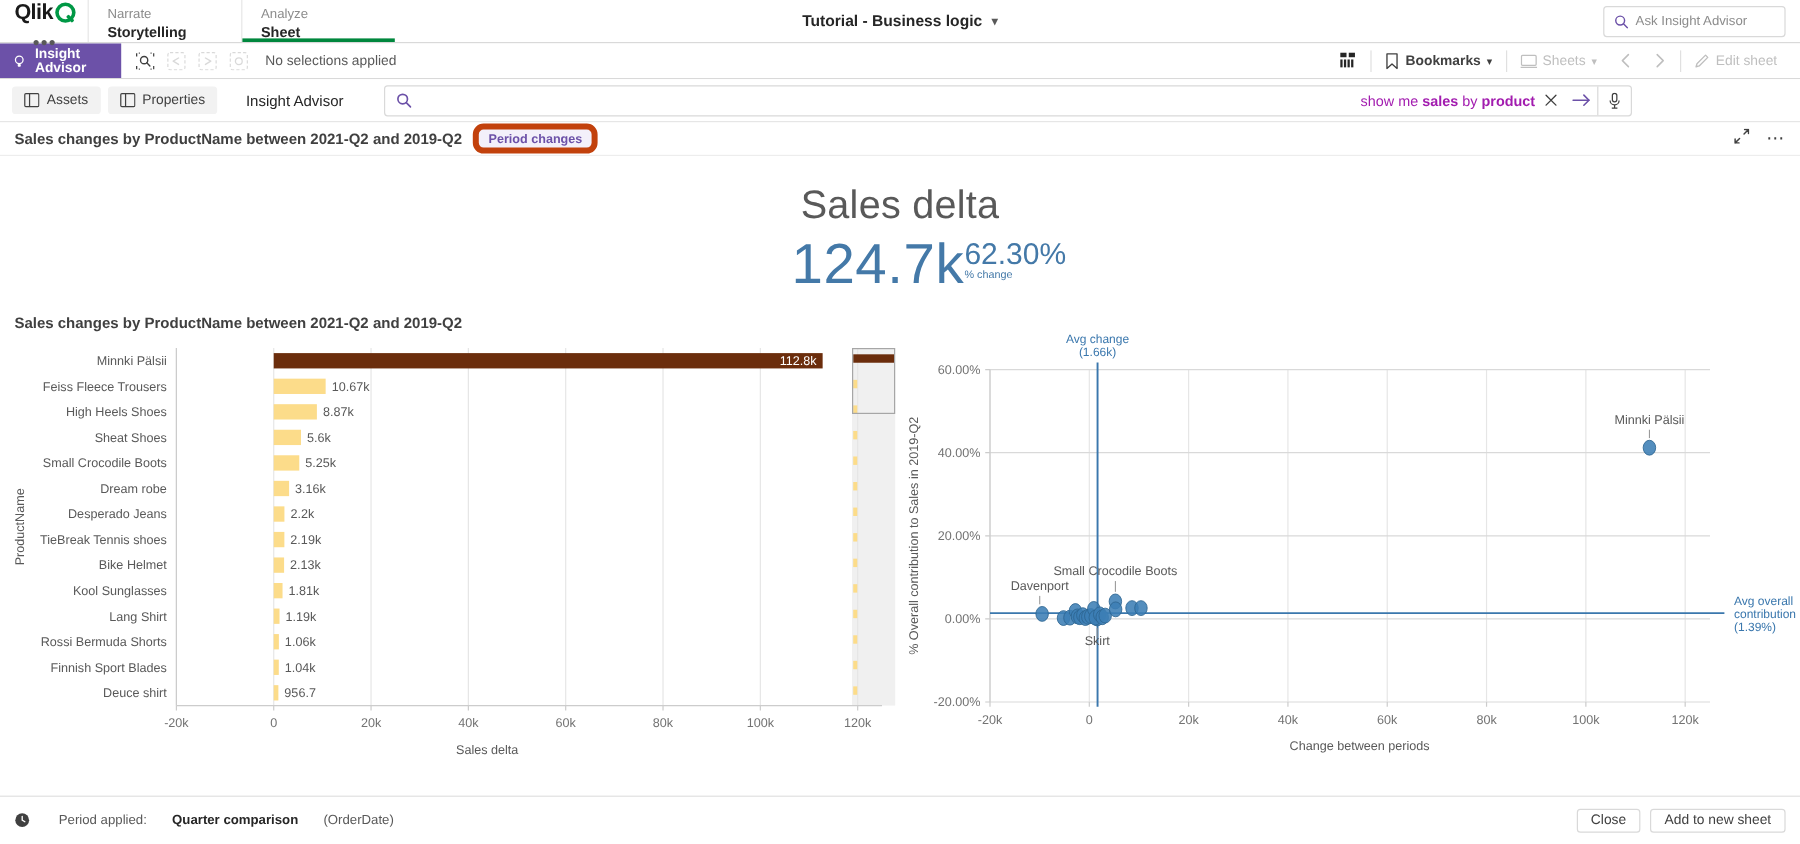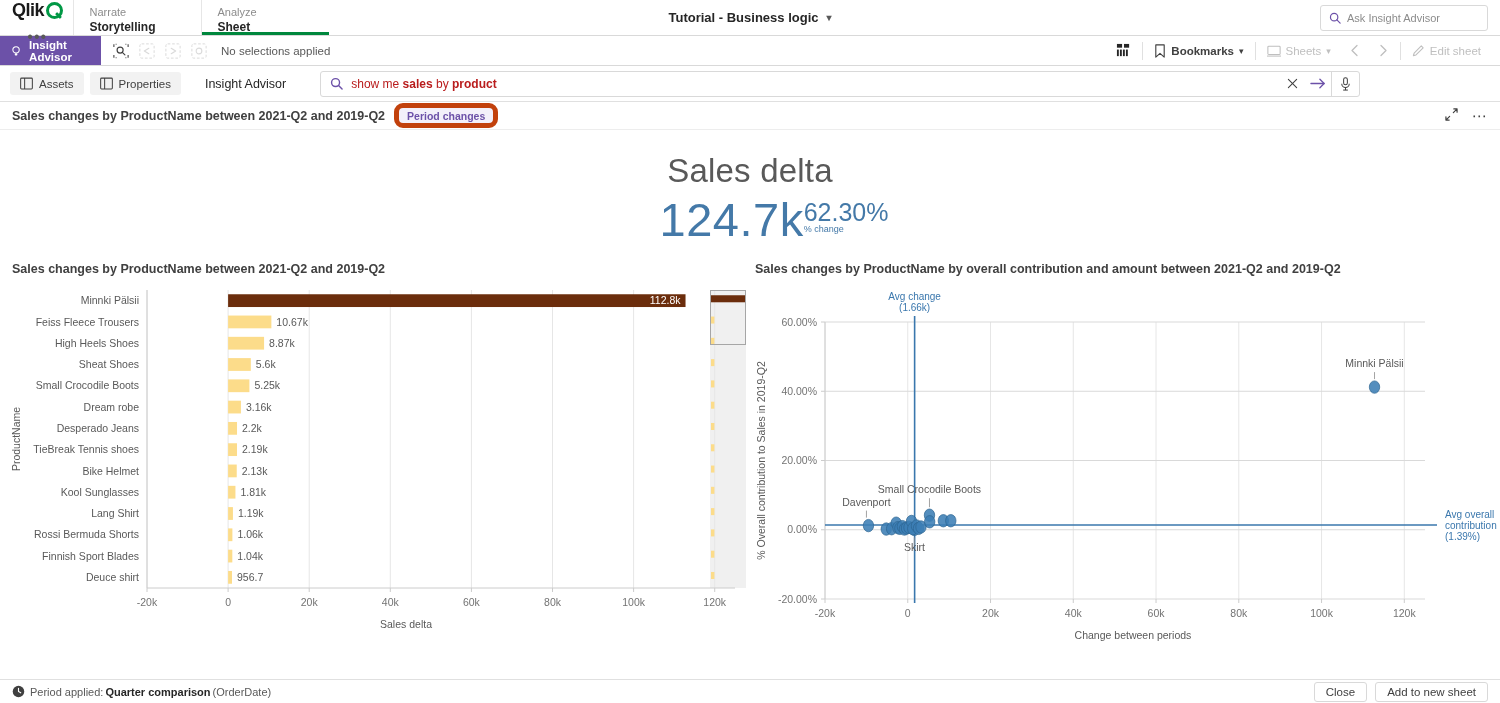--- a/index.html
+++ b/index.html
@@ -58,21 +58,21 @@
   .prepare-group .nav-sec { border-left:none; }
   .nav-title {
     position:absolute; left:0; right:0; top:0; bottom:0;
     display:flex; align-items:center; justify-content:center;
     font-size: 13px; font-weight: 700; color: #262626; gap:8px;
     pointer-events:none;
   }
   .nav-title span.chev { font-size: 10px; color:#595959; }
   .ask-box {
     position:absolute; right: 12px; top: 5px;
-    width: 168px; height: 26px;
+    width: 152px; height: 26px;
     border: 1px solid #d9d9d9; border-radius: 3px;
     display:flex; align-items:center; gap:6px; padding: 0 8px;
     font-size: 11px; color:#8c8c8c; background:#fff; cursor:text;
   }
 
   
   .selbar {
     height: 30px; width:1500px; display:flex; align-items:stretch;
     border-bottom:1px solid #d9d9d9; background:#fff;
   }
@@ -104,21 +104,21 @@
     display:flex;align-items:center;gap:6px;
     background:#f2f2f2;border-radius:3px;padding:5px 10px;font-size:11.5px;color:#404040;cursor:pointer;
   }
   .ia-label { font-size:12.5px; color:#262626; margin-left:18px; font-weight:400;}
   .searchwrap {
     margin-left:28px; flex:1; max-width:1040px;
     height:26px; border:1px solid #d9d9d9; border-radius:3px;
     display:flex;align-items:center; background:#fff;
   }
   .searchwrap .sicon { padding:0 8px 0 9px; display:flex; }
-  .searchtext { flex:1; font-size:12px; color:#b91c1c; }
+  .searchtext { flex:1; font-size:12px; color:#a21caf;text-align:right; }
   .searchtext b { font-weight:700; }
   .sr-btn { width:26px;height:24px;display:flex;align-items:center;justify-content:center;cursor:pointer;}
   .mic-btn { width:28px;height:24px;border-left:1px solid #d9d9d9;display:flex;align-items:center;justify-content:center;cursor:pointer;}
 
   
   .anahead {
     height:28px;width:1500px;display:flex;align-items:center;
     padding:0 12px; gap:9px; border-bottom:1px solid #ededed; background:#fff;
   }
   .anatitle { font-size:12.5px;font-weight:700;color:#404040; }
@@ -149,23 +149,23 @@
   .axlabel { font-size:10.5px; fill:#595959; font-family:"Liberation Sans",sans-serif;}
   .ticktxt { font-size:10.5px; fill:#737373; font-family:"Liberation Sans",sans-serif;}
   .catlbl  { font-size:10.5px; fill:#595959; font-family:"Liberation Sans",sans-serif;}
   .vallbl  { font-size:10.5px; fill:#595959; font-family:"Liberation Sans",sans-serif;}
   .vallbl-inv { font-size:10.5px; fill:#ffffff; font-family:"Liberation Sans",sans-serif;}
   .reflbl  { font-size:10px; fill:#3a77ad; font-family:"Liberation Sans",sans-serif;}
   .ptlbl   { font-size:10.5px; fill:#595959; font-family:"Liberation Sans",sans-serif;}
 
   
   .footer {
-    position:absolute; left:0; bottom:0; width:1500px; height:24px;
+    position:absolute; left:0; bottom:0; width:1500px; height:40px;
     border-top:1px solid #e0e0e0; background:#fff;
-    display:flex; align-items:center; padding:0 12px; gap:5px;
+    display:flex; align-items:center; padding:0 12px; gap:24px;
   }
   .ftxt { font-size:11px; color:#595959; }
   .ftxt b { color:#262626; }
   .footer-right { margin-left:auto; display:flex; gap:8px; }
   .fbtn {
     font-size:11.5px; color:#404040; border:1px solid #d9d9d9; background:#fff;
     border-radius:3px; padding:3px 11px; cursor:pointer; font-family:"Liberation Sans",sans-serif;
   }
 </style>
 </head>
@@ -449,21 +449,20 @@
         <text x="552.5172413793103" y="330" class="ticktxt" text-anchor="middle">80k</text>
         <line x1="633.6206896551723" y1="312" x2="633.6206896551723" y2="316" stroke="#cccccc" stroke-width="1"></line>
         <text x="633.6206896551723" y="330" class="ticktxt" text-anchor="middle">100k</text>
         <line x1="714.7241379310345" y1="312" x2="714.7241379310345" y2="316" stroke="#cccccc" stroke-width="1"></line>
         <text x="714.7241379310345" y="330" class="ticktxt" text-anchor="middle">120k</text>
         <text x="406" y="352" class="axlabel" text-anchor="middle">Sales delta</text>
         <text x="0" y="0" class="axlabel" text-anchor="middle" transform="translate(20,163) rotate(-90)">ProductName</text>
       </svg>
   </div>
   <div class="chart-col scatter">
-    <div class="chart-title">Sales changes by ProductName by overall contribution and amount between 2021-Q2 and 2019-Q2</div>
     <svg class="plot" id="sc-svg" width="745" height="370">
         <rect x="70" y="46" width="600" height="277" fill="#fff"></rect>
         <line x1="70" y1="46" x2="70" y2="323" stroke="#e6e6e6" stroke-width="1"></line>
         <line x1="152.75862068965517" y1="46" x2="152.75862068965517" y2="323" stroke="#e6e6e6" stroke-width="1"></line>
         <line x1="235.51724137931035" y1="46" x2="235.51724137931035" y2="323" stroke="#e6e6e6" stroke-width="1"></line>
         <line x1="318.2758620689655" y1="46" x2="318.2758620689655" y2="323" stroke="#e6e6e6" stroke-width="1"></line>
         <line x1="401.0344827586207" y1="46" x2="401.0344827586207" y2="323" stroke="#e6e6e6" stroke-width="1"></line>
         <line x1="483.7931034482759" y1="46" x2="483.7931034482759" y2="323" stroke="#e6e6e6" stroke-width="1"></line>
         <line x1="566.551724137931" y1="46" x2="566.551724137931" y2="323" stroke="#e6e6e6" stroke-width="1"></line>
         <line x1="649.3103448275863" y1="46" x2="649.3103448275863" y2="323" stroke="#e6e6e6" stroke-width="1"></line>

